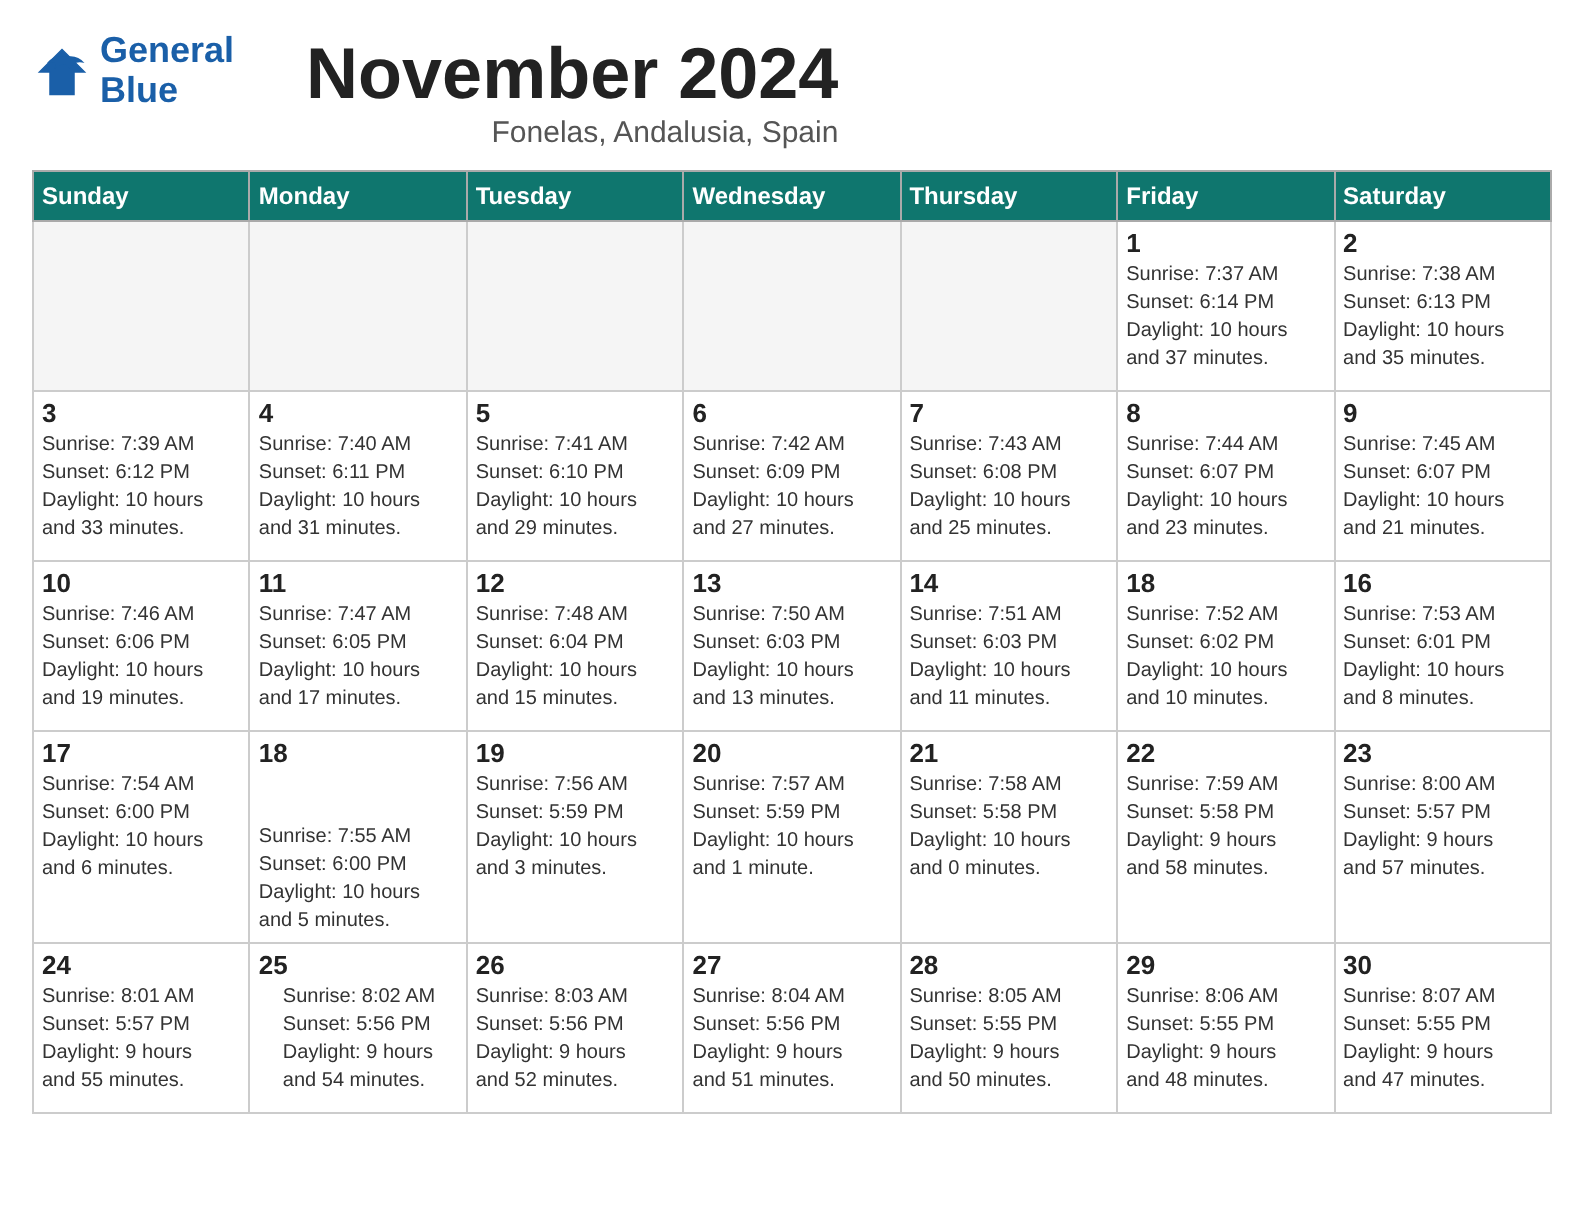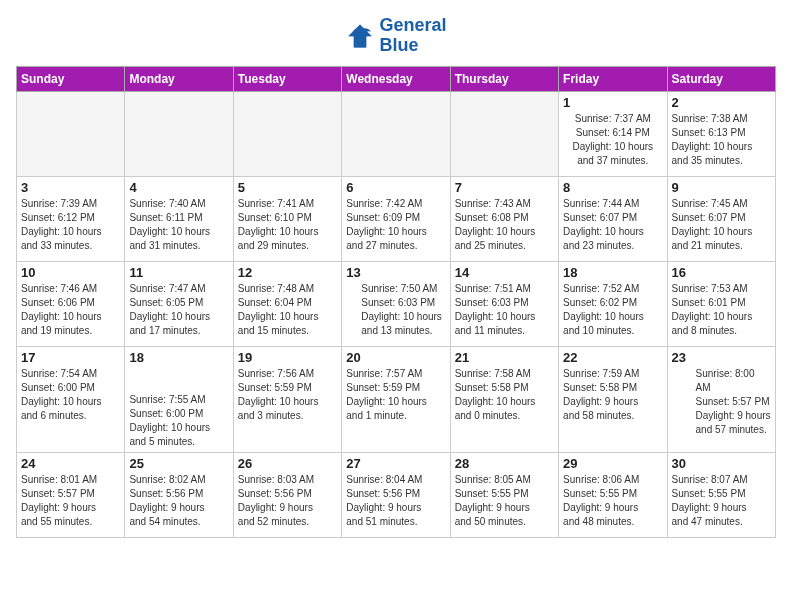--- a/index.html
+++ b/index.html
@@ -5,21 +5,21 @@
     * { box-sizing: border-box; margin: 0; padding: 0; }
     body {
       font-family: Arial, sans-serif;
       background: #fff;
       width: 792px;
       min-height: 612px;
       padding: 16px;
     }
     .header {
       display: flex;
-      justify-content: center;
+      justify-content: flex-start;
       align-items: flex-start;
       margin-bottom: 10px;
       gap: 36px;
     }
     .logo {
       display: flex;
       align-items: center;
       gap: 4px;
     }
     .logo-text {
@@ -43,21 +43,21 @@
     .location {
       font-size: 15px;
       color: #555;
     }
     table {
       width: 100%;
       border-collapse: collapse;
       table-layout: fixed;
     }
     th {
-      background: #a21caf;
+      background: #0f766e;
       color: #fff;
       font-size: 12px;
       font-weight: bold;
       padding: 5px 4px;
       text-align: left;
       border: 1px solid #aaa;
     }
     td {
       border: 1px solid #ccc;
       vertical-align: top;
@@ -94,20 +94,24 @@
       <polygon points="20,5 35,20 28,20 28,35 12,35 12,20 5,20" fill="#1a5fa8"></polygon>
       <polygon points="20,5 35,20 28,20 28,35 12,35 12,20 5,20" fill="none" stroke="#1a5fa8" stroke-width="1"></polygon>
 
       <path d="M22,10 Q30,8 35,14 Q28,12 25,18 Q22,12 15,18 Q18,12 10,14 Q15,8 22,10Z" fill="#1a5fa8"></path>
     </svg>
     <div class="logo-text">
       <div>General</div>
       <div>Blue</div>
     </div>
   </div>
+  <div class="title-block">
+    <div class="month-title">November 2024</div>
+    <div class="location">Fonelas, Andalusia, Spain</div>
+  </div>
 </div>
 
 <table>
   <thead>
     <tr>
     <th>Sunday</th>
         <th>Monday</th>
         <th>Tuesday</th>
         <th>Wednesday</th>
         <th>Thursday</th>
@@ -117,21 +121,21 @@
   </thead>
   <tbody id="calendar-body">
   <tr>
         <td class="empty"></td>
         <td class="empty"></td>
         <td class="empty"></td>
         <td class="empty"></td>
         <td class="empty"></td>
         <td class="has-data">
           <span class="day-num">1</span>
-          <div class="day-info" style="white-space: pre-line; text-align: center;">Sunrise: 7:37 AM
+          <div class="day-info" style="white-space: pre-line;">Sunrise: 7:37 AM
 Sunset: 6:14 PM
 Daylight: 10 hours
 and 37 minutes.</div>
         </td>
         <td class="has-data">
           <span class="day-num">2</span>
           <div class="day-info" style="white-space: pre-line;">Sunrise: 7:38 AM
 Sunset: 6:13 PM
 Daylight: 10 hours
 and 35 minutes.</div>
@@ -205,21 +209,21 @@
         </td>
         <td class="has-data">
           <span class="day-num">12</span>
           <div class="day-info" style="white-space: pre-line;">Sunrise: 7:48 AM
 Sunset: 6:04 PM
 Daylight: 10 hours
 and 15 minutes.</div>
         </td>
         <td class="has-data">
           <span class="day-num">13</span>
-          <div class="day-info" style="white-space: pre-line; margin-left: 15px;">Sunrise: 7:50 AM
+          <div class="day-info" style="white-space: pre-line;">Sunrise: 7:50 AM
 Sunset: 6:03 PM
 Daylight: 10 hours
 and 13 minutes.</div>
         </td>
         <td class="has-data">
           <span class="day-num">14</span>
           <div class="day-info" style="white-space: pre-line;">Sunrise: 7:51 AM
 Sunset: 6:03 PM
 Daylight: 10 hours
 and 11 minutes.</div>
@@ -277,37 +281,37 @@
         </td>
         <td class="has-data">
           <span class="day-num">22</span>
           <div class="day-info" style="white-space: pre-line;">Sunrise: 7:59 AM
 Sunset: 5:58 PM
 Daylight: 9 hours
 and 58 minutes.</div>
         </td>
         <td class="has-data">
           <span class="day-num">23</span>
-          <div class="day-info" style="white-space: pre-line; margin-left: 24px;">Sunrise: 8:00 AM
+          <div class="day-info" style="white-space: pre-line;">Sunrise: 8:00 AM
 Sunset: 5:57 PM
 Daylight: 9 hours
 and 57 minutes.</div>
         </td>
       </tr>
       <tr>
         <td class="has-data">
           <span class="day-num">24</span>
           <div class="day-info" style="white-space: pre-line;">Sunrise: 8:01 AM
 Sunset: 5:57 PM
 Daylight: 9 hours
 and 55 minutes.</div>
         </td>
         <td class="has-data">
           <span class="day-num">25</span>
-          <div class="day-info" style="white-space: pre-line;">Sunrise: 8:02 AM
+          <div class="day-info" style="white-space: pre-line; margin-left: 12px;">Sunrise: 8:02 AM
 Sunset: 5:56 PM
 Daylight: 9 hours
 and 54 minutes.</div>
         </td>
         <td class="has-data">
           <span class="day-num">26</span>
           <div class="day-info" style="white-space: pre-line;">Sunrise: 8:03 AM
 Sunset: 5:56 PM
 Daylight: 9 hours
 and 52 minutes.</div>

